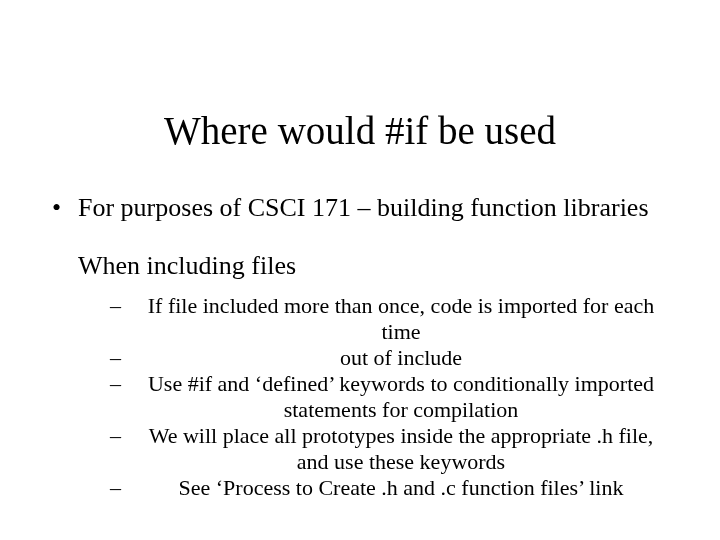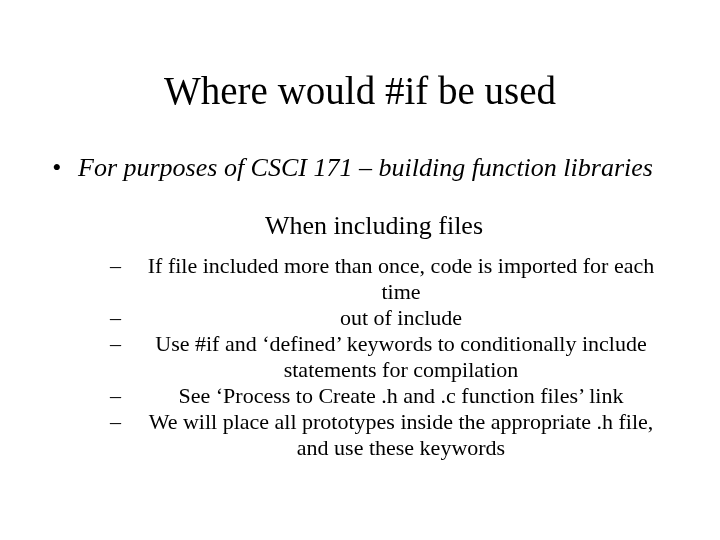--- a/index.html
+++ b/index.html
@@ -14,53 +14,51 @@
   .slide {
     width: 720px;
     height: 540px;
     box-sizing: border-box;
     padding: 0;
   }
   .title {
     text-align: center;
     font-size: 39px;
     font-weight: normal;
-    margin-top: 68px;
+    margin-top: 108px;
     margin-bottom: 40px;
   }
   .body {
     margin-left: 50px;
     margin-right: 50px;
   }
   ul.level1 {
     list-style: none;
     padding: 0;
     margin: 0;
   }
   ul.level1 > li {
     position: relative;
     padding-left: 28px;
     font-size: 26px;
     line-height: 1.18;
     margin-bottom: 26px;
-    font-style: italic;
   }
   ul.level1 > li::before {
     content: "•";
     position: absolute;
     left: 2px;
     top: 0;
     font-size: 26px;
   }
   .sub-heading {
     font-size: 26px;
     line-height: 1.2;
     margin-left: 28px;
     margin-bottom: 12px;
-    text-align: center;
   }
   ul.level2 {
     list-style: none;
     padding: 0;
     margin: 0;
     margin-left: 60px;
     text-align: center;
   }
   ul.level2 > li {
     position: relative;
@@ -83,18 +81,18 @@
 <div class="slide">
   <div class="title">Where would #if be used</div>
   <div class="body">
     <ul class="level1">
       <li>For purposes of CSCI 171 – building function libraries</li>
     </ul>
     <div class="sub-heading">When including files</div>
     <ul class="level2">
       <li>If file included more than once, code is imported for each time</li>
       <li>out of include</li>
-      <li>Use #if and ‘defined’ keywords to conditionally include statements for compilation</li>
+      <li>Use #if and ‘defined’ keywords to conditionally imported statements for compilation</li>
+      <li>We will place all prototypes inside the appropriate .h file, and use these keywords</li>
       <li>See ‘Process to Create .h and .c function files’ link</li>
-      <li>We will place all prototypes inside the appropriate .h file, and use these keywords</li>
     </ul>
   </div>
 </div>
 
 </body></html>

